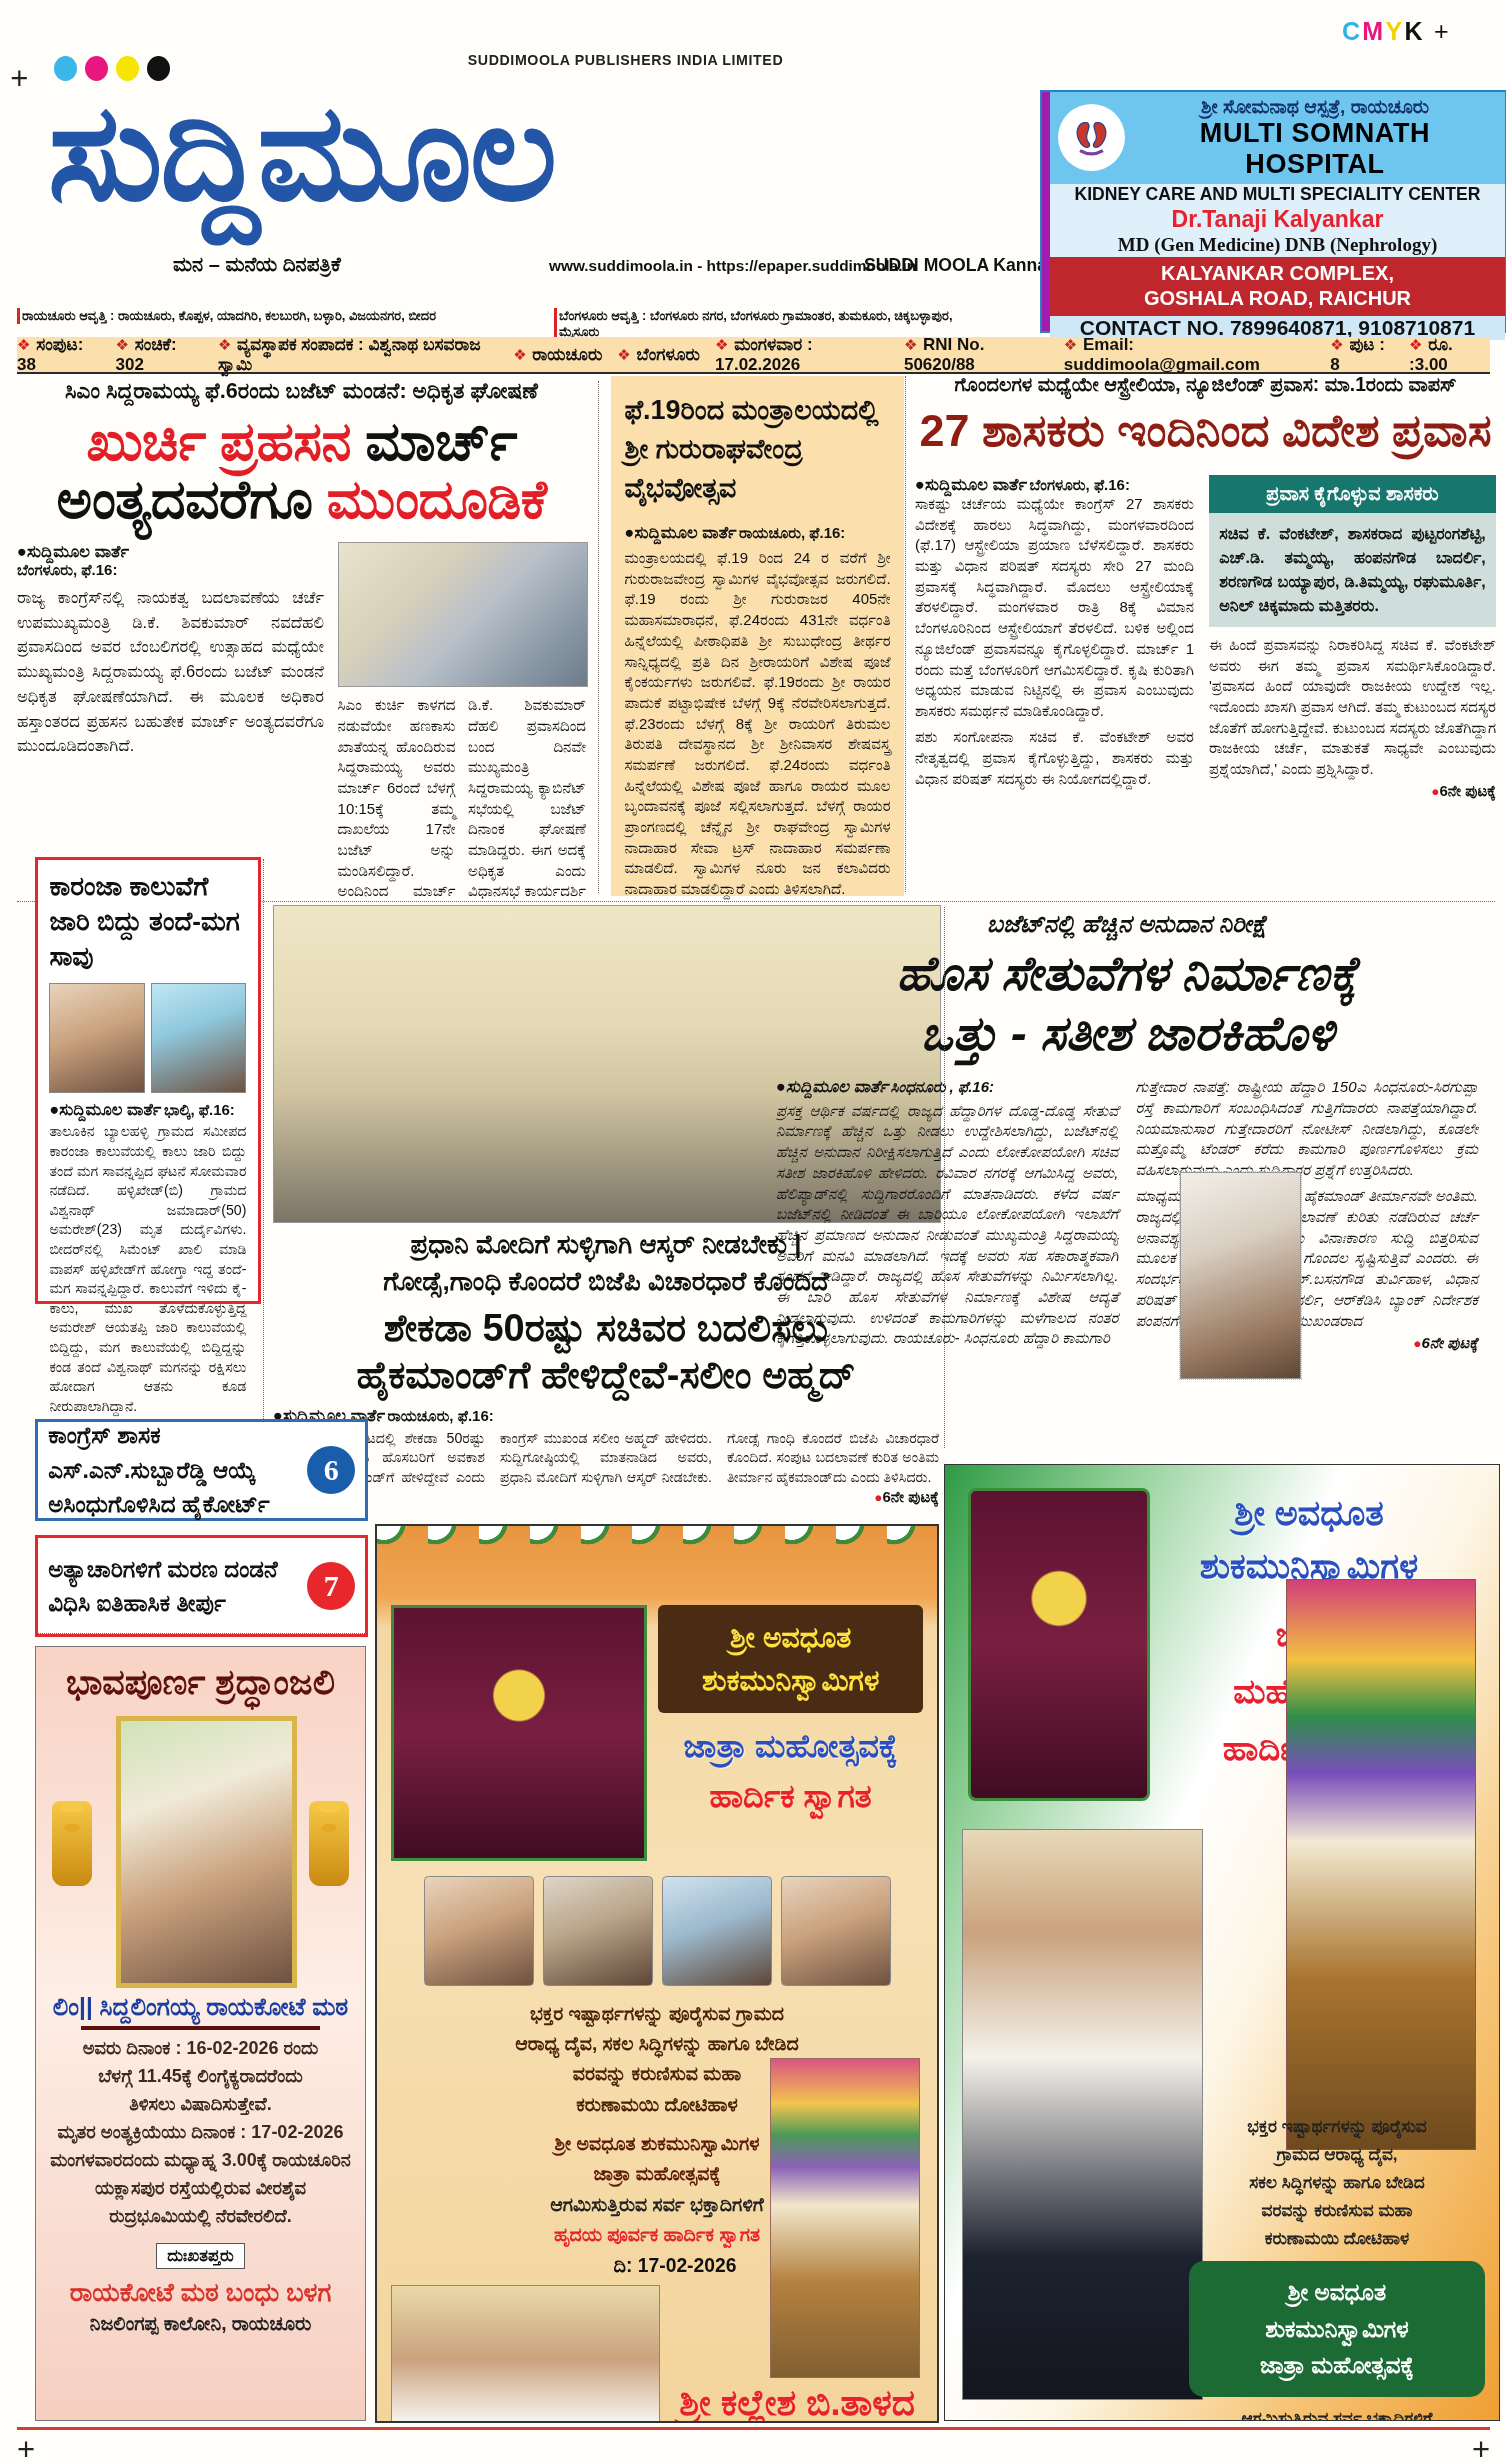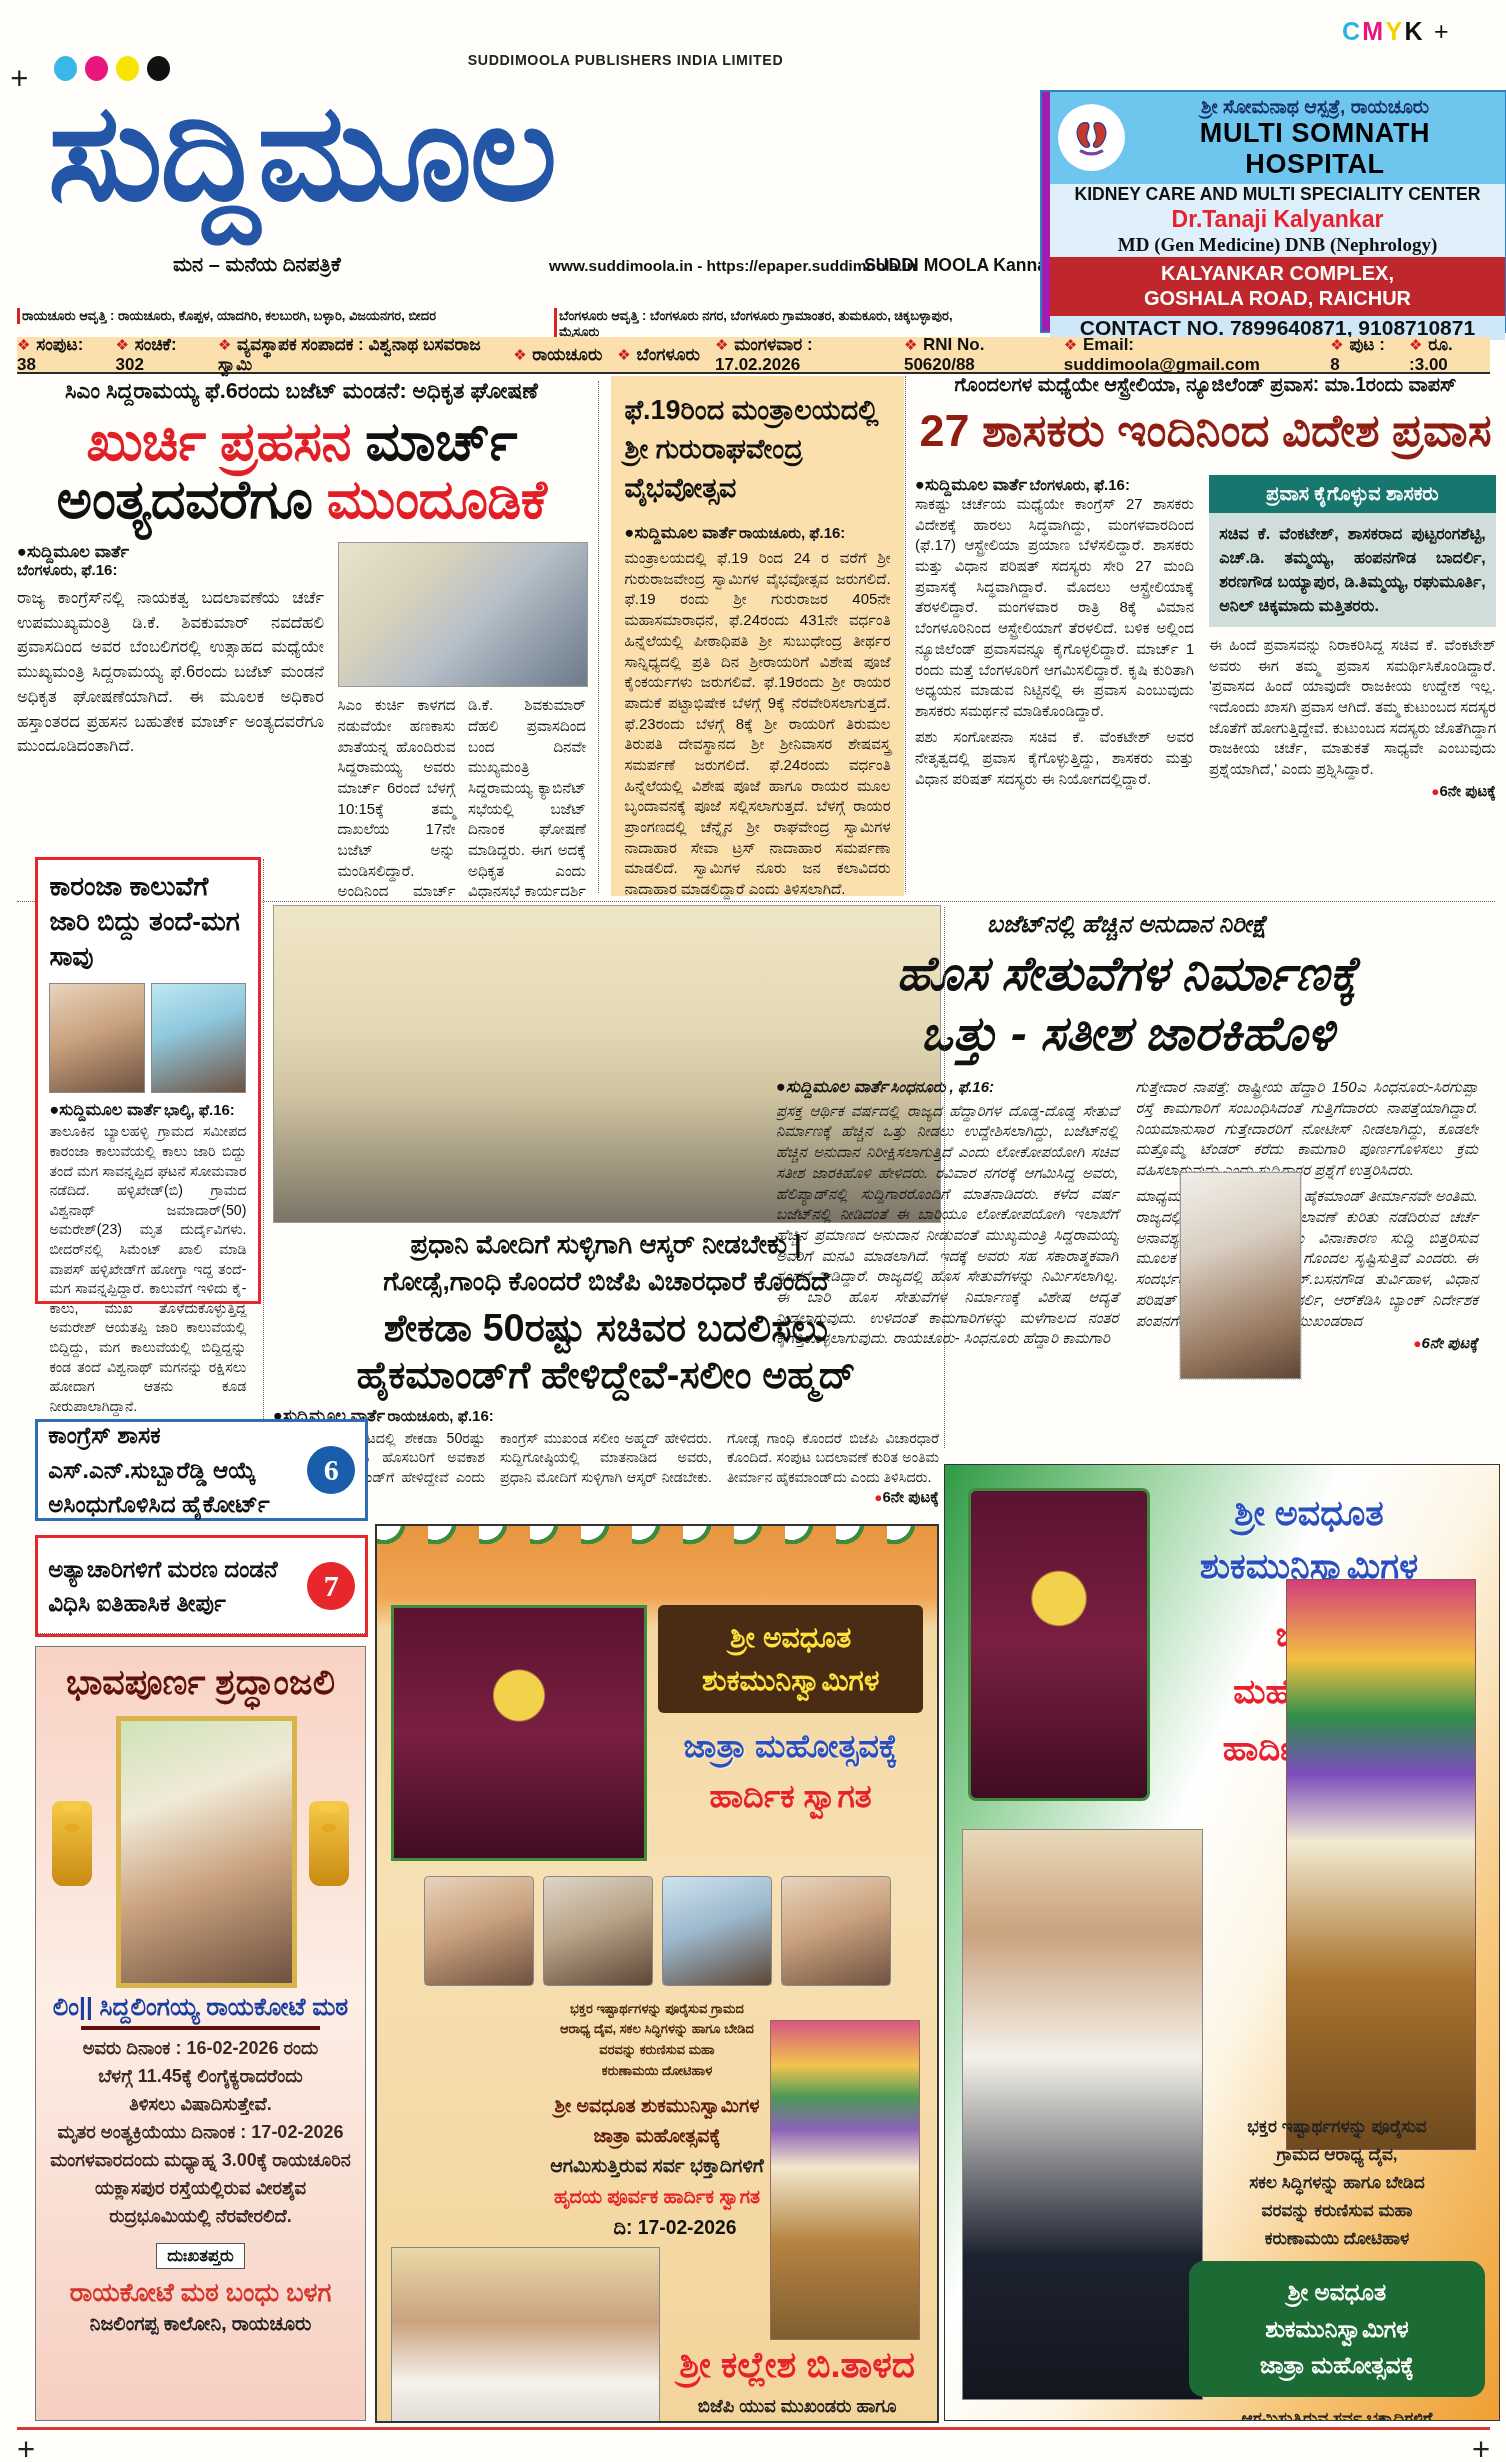--- a/index.html
+++ b/index.html
@@ -85,21 +85,21 @@
   
   .adC{border:2.3px solid #333;background:linear-gradient(180deg,#f3d49b 0%,#f7e0b4 40%,#f3d49b 100%);overflow:hidden;}
   .toran{height:102px;background:
       radial-gradient(circle at 6.8px -3.4px,#ffffff 0 17px,#3c8c3c 17.6px 21.6px,transparent 22px),
       linear-gradient(180deg,#e8953f 0%,#f0a654 70%,rgba(240,166,84,0) 100%);
       background-size:51px 68px,100% 100%;background-repeat:repeat-x,no-repeat;}
   .brownbox{background:#4a2c14;border-radius:5.7px;padding:11.4px 8px;}
   .yellow-line{color:#ffe23e;font-size:28.4px;font-weight:800;line-height:1.5;}
   .blue-line{color:#2a4fc0;font-size:32px;font-weight:800;text-shadow:1.1px 1.1px 0 #f7f1df;}
   .red-line{color:#e8212e;font-size:32px;font-weight:800;}
-  .adC-body{font-size:13px;font-weight:bold;color:#4a2208;line-height:1.6;text-align:center;}
+  .adC-body{font-size:19px;font-weight:bold;color:#4a2208;line-height:1.6;text-align:center;}
   .adC-sub{font-size:19px;font-weight:800;color:#5c1a08;line-height:1.6;}
   .sponsorC{color:#e8212e;font-size:36px;font-weight:800;}
   .sponsorC-t{font-size:18px;font-weight:800;color:#222;line-height:1.5;}
 
   .adR{border:1.7px solid #333;background:
       linear-gradient(115deg,#2f9a45 0%,#8fcf96 18%,#ffffff 40%,#fdf6e6 55%,#f6c578 78%,#ef9f33 100%);overflow:hidden;}
   .adR-title{color:#2a4fc0;font-size:35px;font-weight:800;text-shadow:1.1px 1.1px 0 #fff;}
   .adR-red{color:#e8212e;font-size:34px;font-weight:800;text-shadow:1.1px 1.1px 0 #fff;}
   .adR-body{font-size:17px;font-weight:800;color:#222;line-height:1.65;}
   .greenbox{background:#1c6b35;border-radius:15px;color:#fff;font-size:23px;font-weight:800;line-height:1.6;padding:12.5px 9px;}

